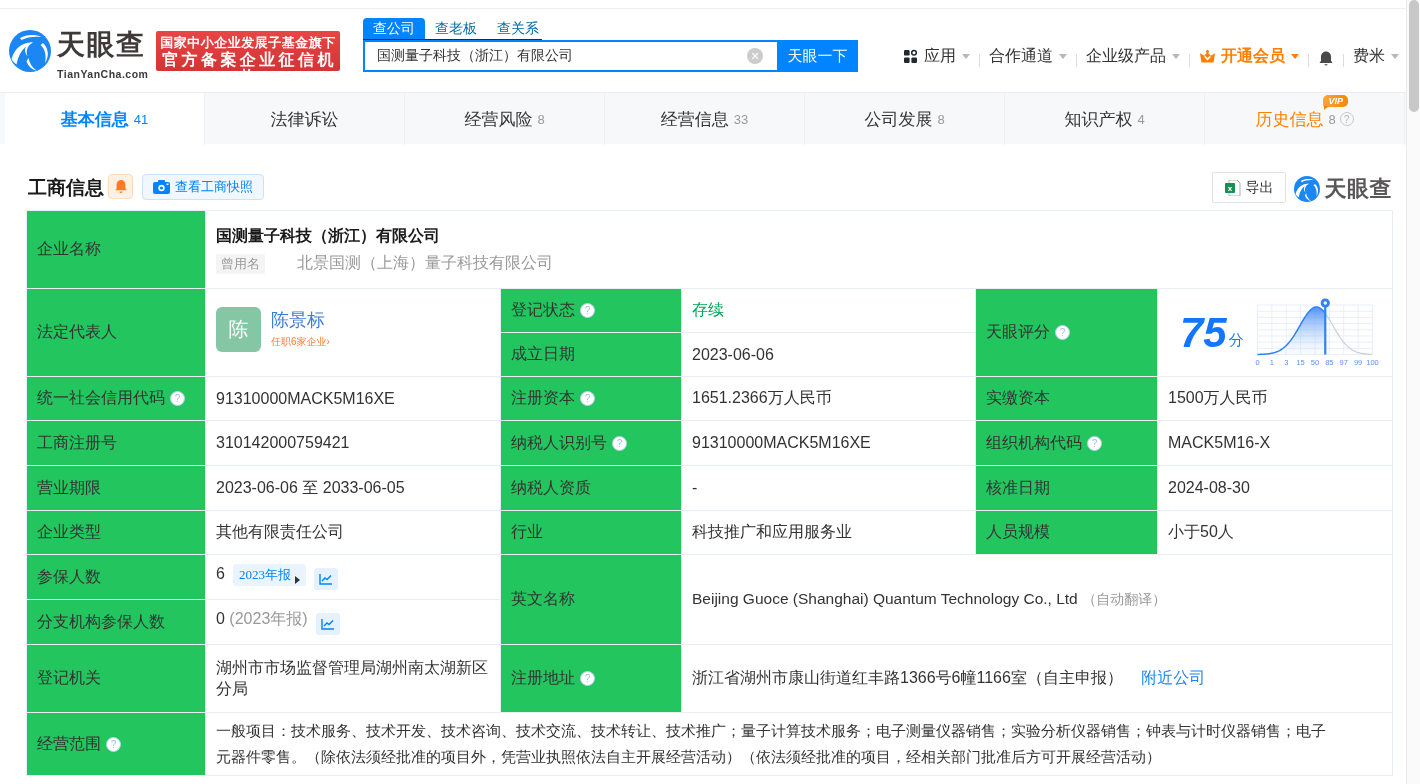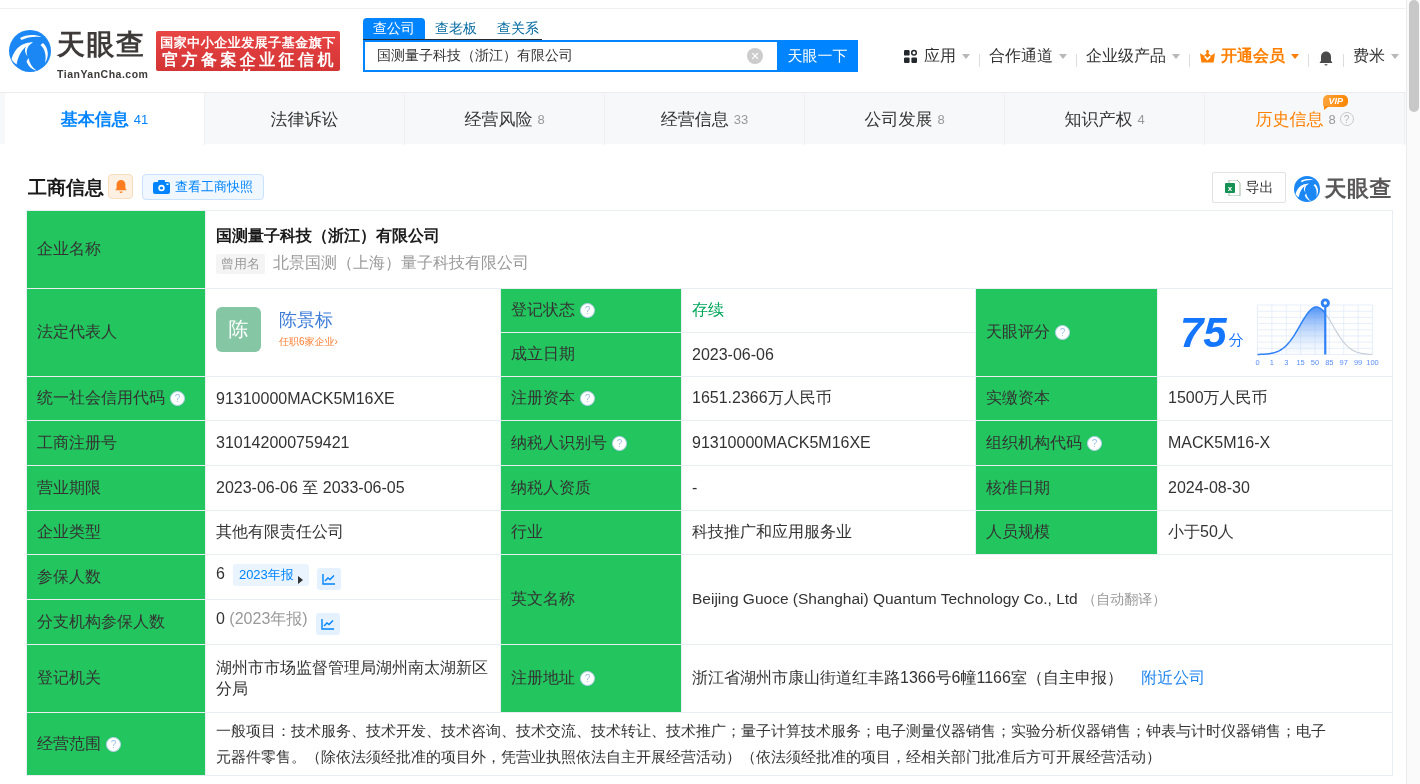--- a/index.html
+++ b/index.html
@@ -59,28 +59,28 @@
 
 
 .biz-table { position:absolute; left:26px; top:210px; width:1366px; border-collapse:collapse; table-layout:fixed; }
 .biz-table td { border:1px solid #e9eef4; font-size:16px; color:#333; padding:5px 10px; vertical-align:middle; word-break:break-all; }
 td.lbl { background:#22c55e; color:#333; }
 .lbl-in { display:flex; align-items:center; }
 .q2 { width:15px; height:15px; border:1px solid #b5cfed; color:#9fc1e8; border-radius:50%; font-size:10px; line-height:13px; text-align:center; margin-left:5px; flex:none; background:#fff; }
 .co-name { font-size:16px; font-weight:bold; color:#1a1a1a; margin:5px 0 6px; }
 .former { display:flex; align-items:center; margin-bottom:4px; }
 .former-tag { background:#f4f4f4; color:#999; font-size:13px; padding:1px 5px; border-radius:2px; margin-right:8px; }
-.former-name { color:#999; font-size:16px; }
+.former-name { color:#999; font-size:16px;margin-left:24px; }
 .legal-cell { display:flex; align-items:center; margin-top:-6px; }
 .avatar { width:45px; height:45px; background:#85c6a5; border-radius:6px; color:#fff; font-size:20px; display:flex; align-items:center; justify-content:center; flex:none; }
-.legal-info { margin-left:18px; }
+.legal-info { margin-left:10px; }
 .legal-name { color:#3d7cd9; font-size:18px; line-height:24px; cursor:pointer; }
 .legal-link { color:#ff7b2c; font-size:10px; line-height:20px; cursor:pointer; }
 .green { color:#00a65a;text-align:center; }
-.ins-badge { display:inline-flex; align-items:flex-end; background:#eaf4ff; color:#0084ff; font-size:13px; padding:2px 6px; border-radius:3px; margin-left:8px; cursor:pointer; }
+.ins-badge { display:inline-flex; align-items:flex-end; background:#eaf4ff; color:#0084ff; font-size:13px; padding:2px 6px; border-radius:3px; margin-left:8px; cursor:pointer;font-family:Liberation Serif, serif; }
 .ins-badge .tri { width:0; height:0; border-top:4px solid transparent; border-bottom:4px solid transparent; border-left:5px solid #333; margin-left:4px; }
 .chart-chip { display:inline-flex; align-items:center; justify-content:center; width:24px; height:22px; background:#e5f1ff; border-radius:3px; margin-left:8px; vertical-align:-6px; cursor:pointer; }
 .gray { color:#999; }
 .addr-link { color:#2086ee; margin-left:14px; cursor:pointer; }
 .score-cell { display:flex; align-items:center; justify-content:flex-start; padding-left:12px; white-space:nowrap; }
 .score-num { font-size:42px; font-weight:bold; font-style:italic; color:#1475fe; line-height:44px; flex:none; }
 .score-unit { font-size:15px; color:#1475fe; margin:16px 2px 0 2px; }
 .score-chart { margin-left:10px; flex:none; }
 </style>
 </head>

